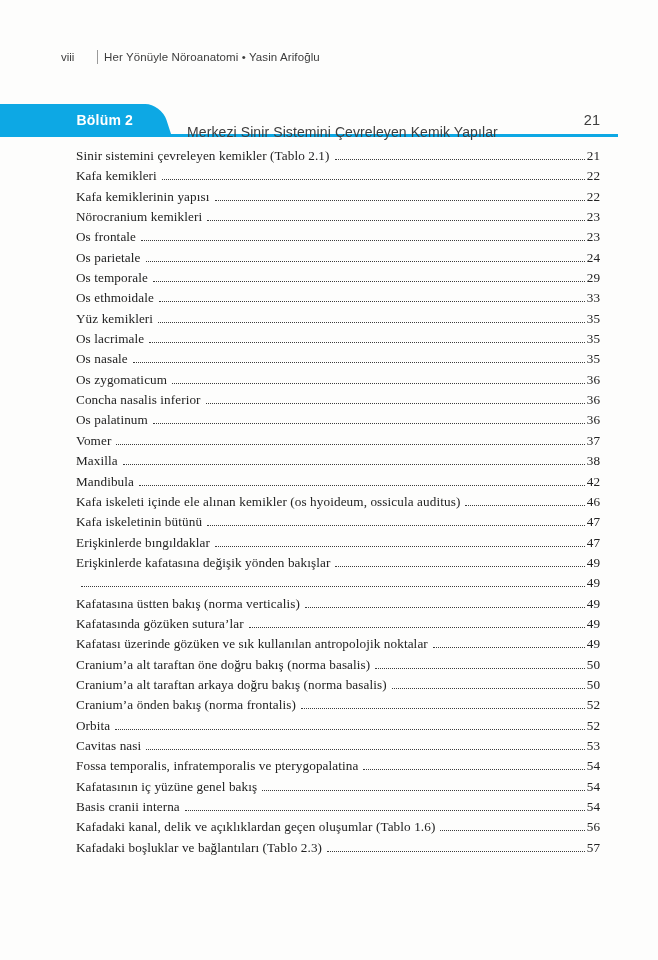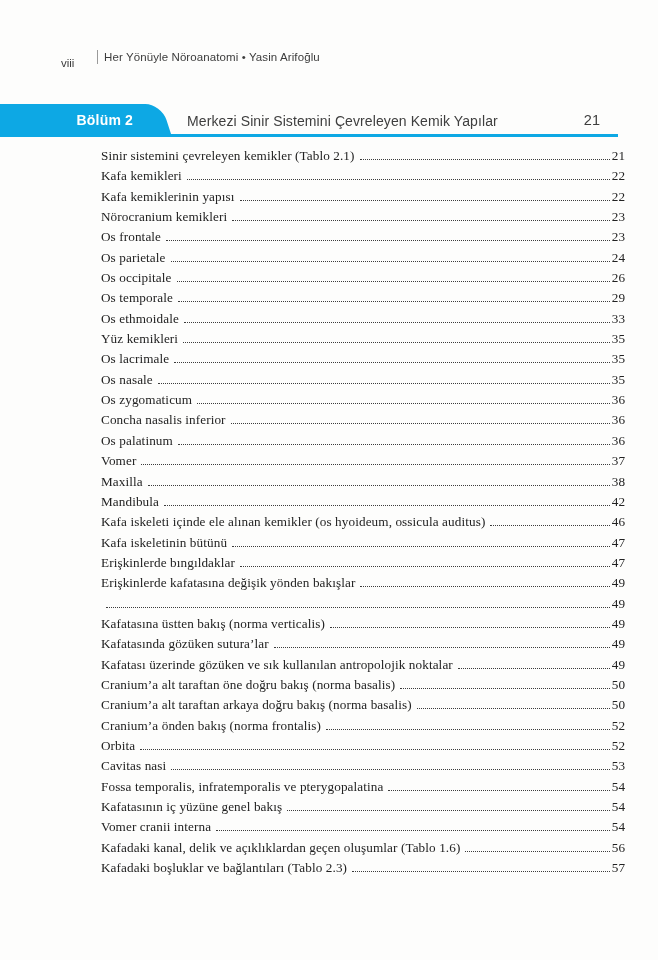--- a/index.html
+++ b/index.html
@@ -10,21 +10,21 @@
     position: relative;
     font-family: "Liberation Sans", sans-serif;
   }
   .page { position: absolute; inset: 0; }
 
   
   .running-head {
     position: absolute; top: 50px; left: 0; right: 0; height: 16px;
     color: #3c3c3c; font-size: 11.5px;
   }
-  .rh-folio { position: absolute; left: 61px; top: 1px; margin-top: 6px; }
+  .rh-folio { position: absolute; left: 61px; top: 1px; }
   .rh-divider {
     position: absolute; left: 97px; top: 0; width: 1px; height: 14px;
     background: #9a9a9a;
   }
   .rh-title { position: absolute; left: 104px; top: 1px; letter-spacing: 0.1px; }
 
   
   .chapter-banner {
     position: absolute; top: 104px; left: 0; width: 618px; height: 33px;
   }
@@ -39,35 +39,34 @@
     transform: skewX(18deg);
     transform-origin: bottom left;
   }
   .tab-label {
     position: absolute; left: 98px; top: 8px;
     transform: skewX(-18deg);
     color: #ffffff; font-size: 14px; font-weight: bold; letter-spacing: 0.2px;
     white-space: nowrap;
   }
   .chapter-title {
-    position: absolute; left: 187px; top: 9px;
+    position: absolute; left: 187px; top: 20px;
     color: #3e3e3e; font-size: 14px; letter-spacing: 0.1px;
     white-space: nowrap;
   }
   .chapter-page {
     position: absolute; right: 18px; top: 8px;
     color: #3e3e3e; font-size: 14.5px;
   }
 
   
   .toc {
     position: absolute; top: 148px; left: 76px; width: 524px;
     font-family: "Liberation Serif", "DejaVu Serif", serif;
     color: #222222;
-    margin-left: 25px;
   }
   .toc-row {
     height: 20.35px;
     display: flex; align-items: baseline;
     font-size: 13.2px;
   }
   .toc-title { white-space: nowrap; letter-spacing: 0.1px; }
   .toc-dots {
     flex: 1 1 auto;
     height: 1px;
@@ -122,25 +121,20 @@
         <span class="toc-title">Os frontale</span>
         <span class="toc-dots"></span>
         <span class="toc-page">23</span>
       </div>
       <div class="toc-row">
         <span class="toc-title">Os parietale</span>
         <span class="toc-dots"></span>
         <span class="toc-page">24</span>
       </div>
       <div class="toc-row">
-        <span class="toc-title">Os occipitale</span>
-        <span class="toc-dots"></span>
-        <span class="toc-page">26</span>
-      </div>
-      <div class="toc-row">
         <span class="toc-title">Os temporale</span>
         <span class="toc-dots"></span>
         <span class="toc-page">29</span>
       </div>
       <div class="toc-row">
         <span class="toc-title">Os ethmoidale</span>
         <span class="toc-dots"></span>
         <span class="toc-page">33</span>
       </div>
       <div class="toc-row">
@@ -256,21 +250,21 @@
         <span class="toc-title">Fossa temporalis, infratemporalis ve pterygopalatina</span>
         <span class="toc-dots"></span>
         <span class="toc-page">54</span>
       </div>
       <div class="toc-row">
         <span class="toc-title">Kafatasının iç yüzüne genel bakış</span>
         <span class="toc-dots"></span>
         <span class="toc-page">54</span>
       </div>
       <div class="toc-row">
-        <span class="toc-title">Vomer cranii interna</span>
+        <span class="toc-title">Basis cranii interna</span>
         <span class="toc-dots"></span>
         <span class="toc-page">54</span>
       </div>
       <div class="toc-row">
         <span class="toc-title">Kafadaki kanal, delik ve açıklıklardan geçen oluşumlar (Tablo 1.6)</span>
         <span class="toc-dots"></span>
         <span class="toc-page">56</span>
       </div>
       <div class="toc-row">
         <span class="toc-title">Kafadaki boşluklar ve bağlantıları (Tablo 2.3)</span>

